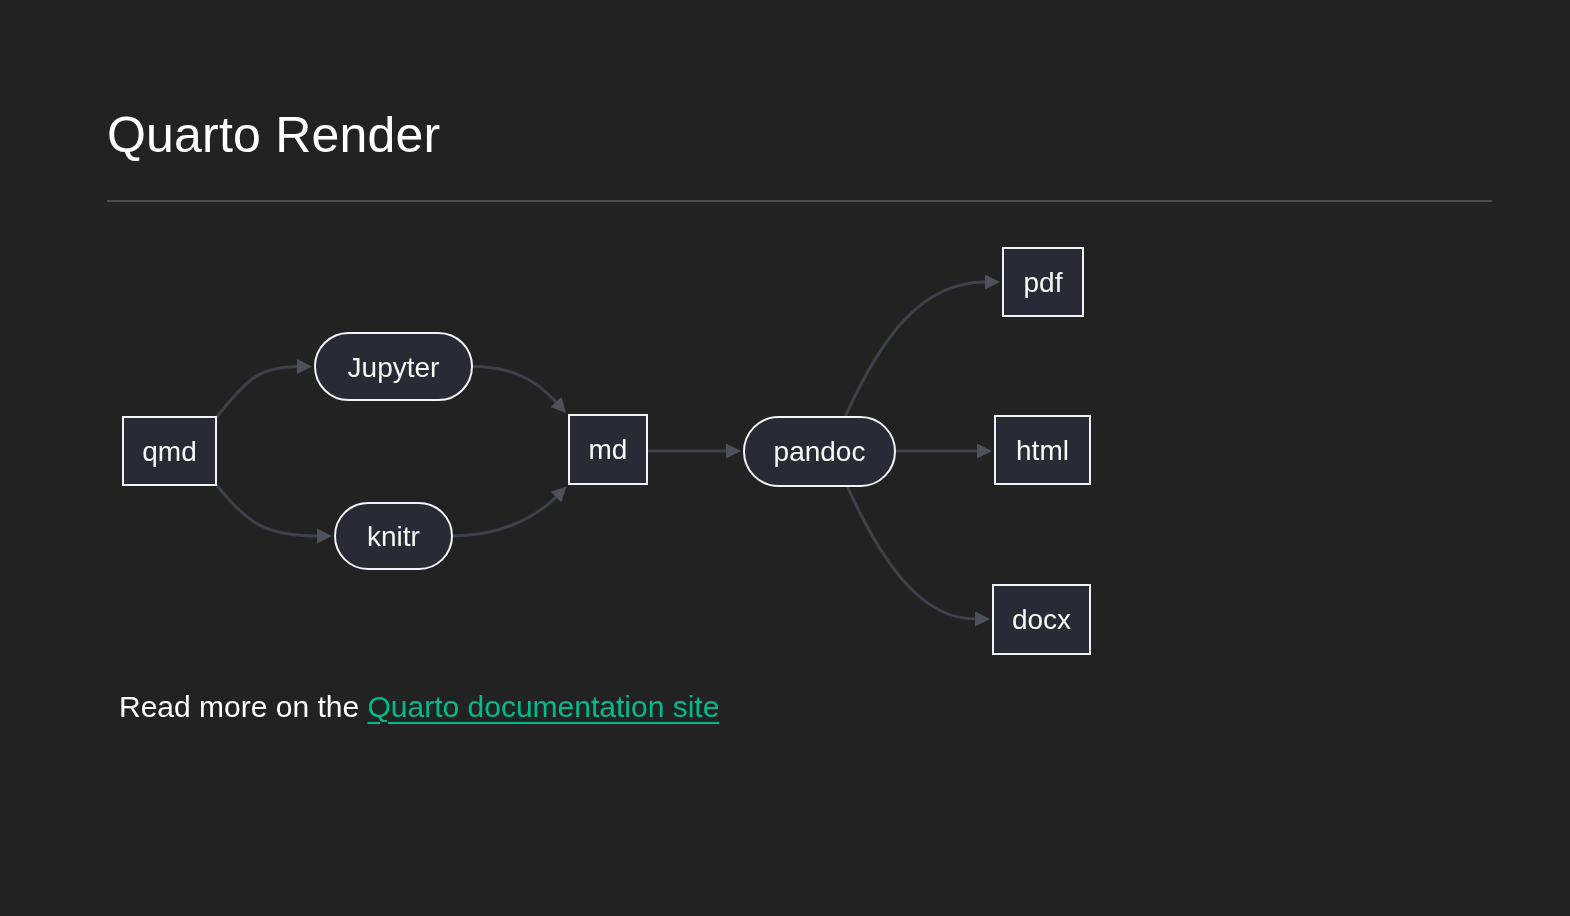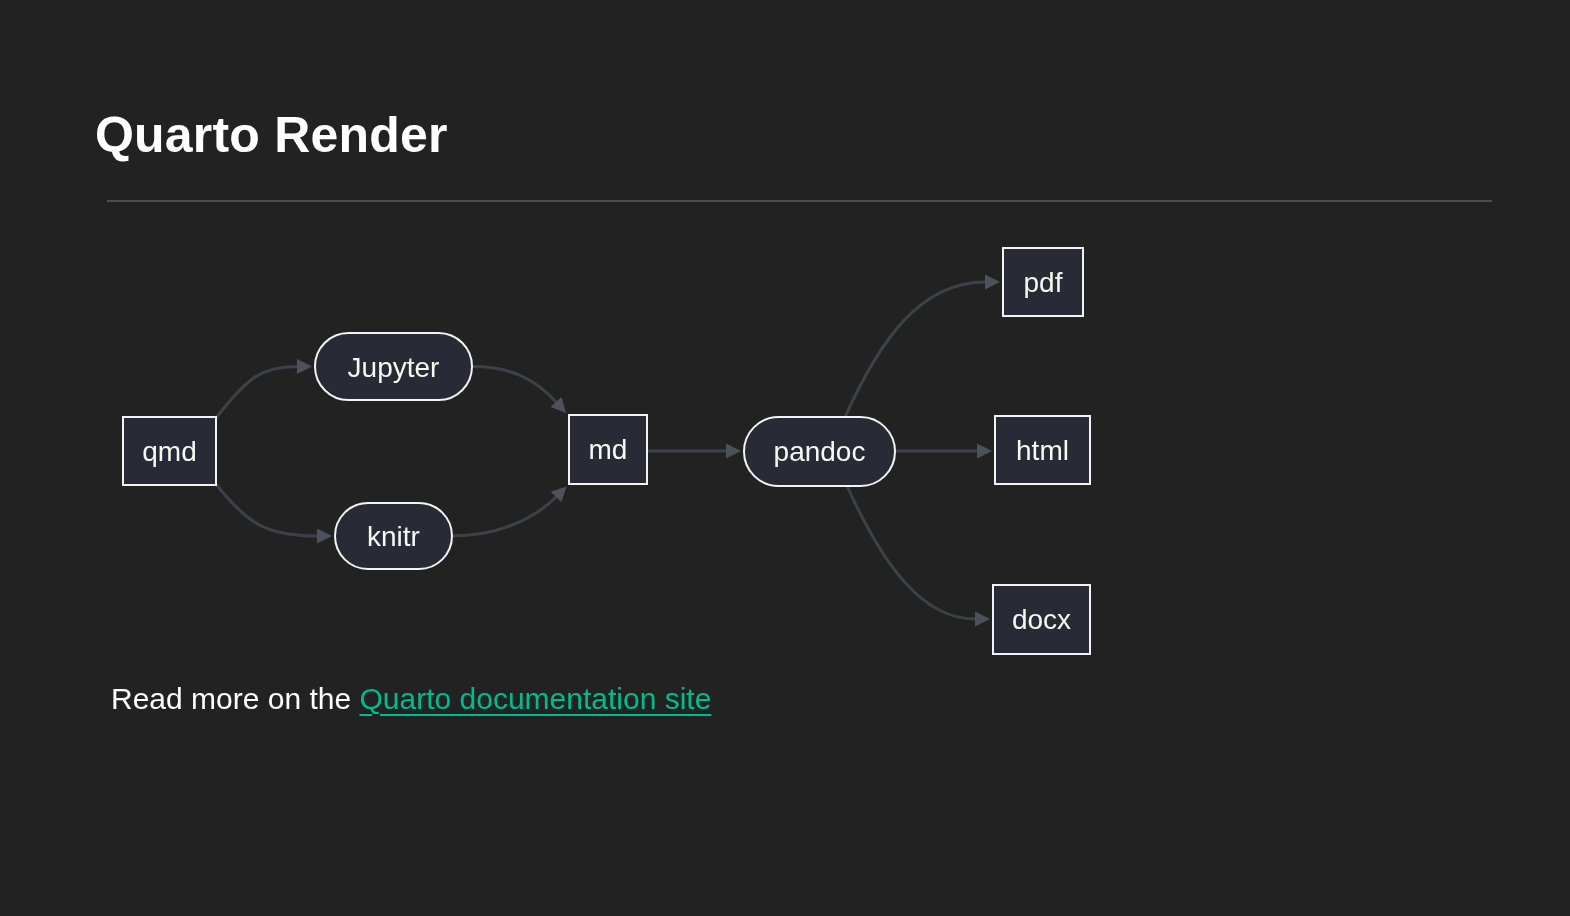--- a/index.html
+++ b/index.html
@@ -9,25 +9,25 @@
     height: 916px;
     background: #222222;
     font-family: "Liberation Sans", sans-serif;
     overflow: hidden;
     position: relative;
   }
   .slide { position: absolute; inset: 0; }
 
   .page-title {
     position: absolute;
-    left: 95px;
+    left: 107px;
     top: 108px;
     margin: 0;
     font-size: 50px;
-    font-weight: 700;
+    font-weight: 400;
     letter-spacing: 0.2px;
     color: #ffffff;
     line-height: 1.1;
   }
   .title-divider {
     position: absolute;
     left: 107px;
     top: 192px;
     width: 1385px;
     height: 2px;
@@ -56,21 +56,21 @@
     fill: none;
     stroke: #3e414a;
     stroke-width: 3;
     stroke-linecap: round;
   }
 
   .read-more {
     position: absolute;
     left: 107px;
     top: 678px;
-    margin: 4px;
+    margin: 12px;
     font-size: 30px;
     font-weight: 400;
     color: #ffffff;
   }
   .doc-link {
     color: #00bc8c;
     text-decoration: underline;
     text-underline-offset: 5px;
     text-decoration-thickness: 2px;
   }

